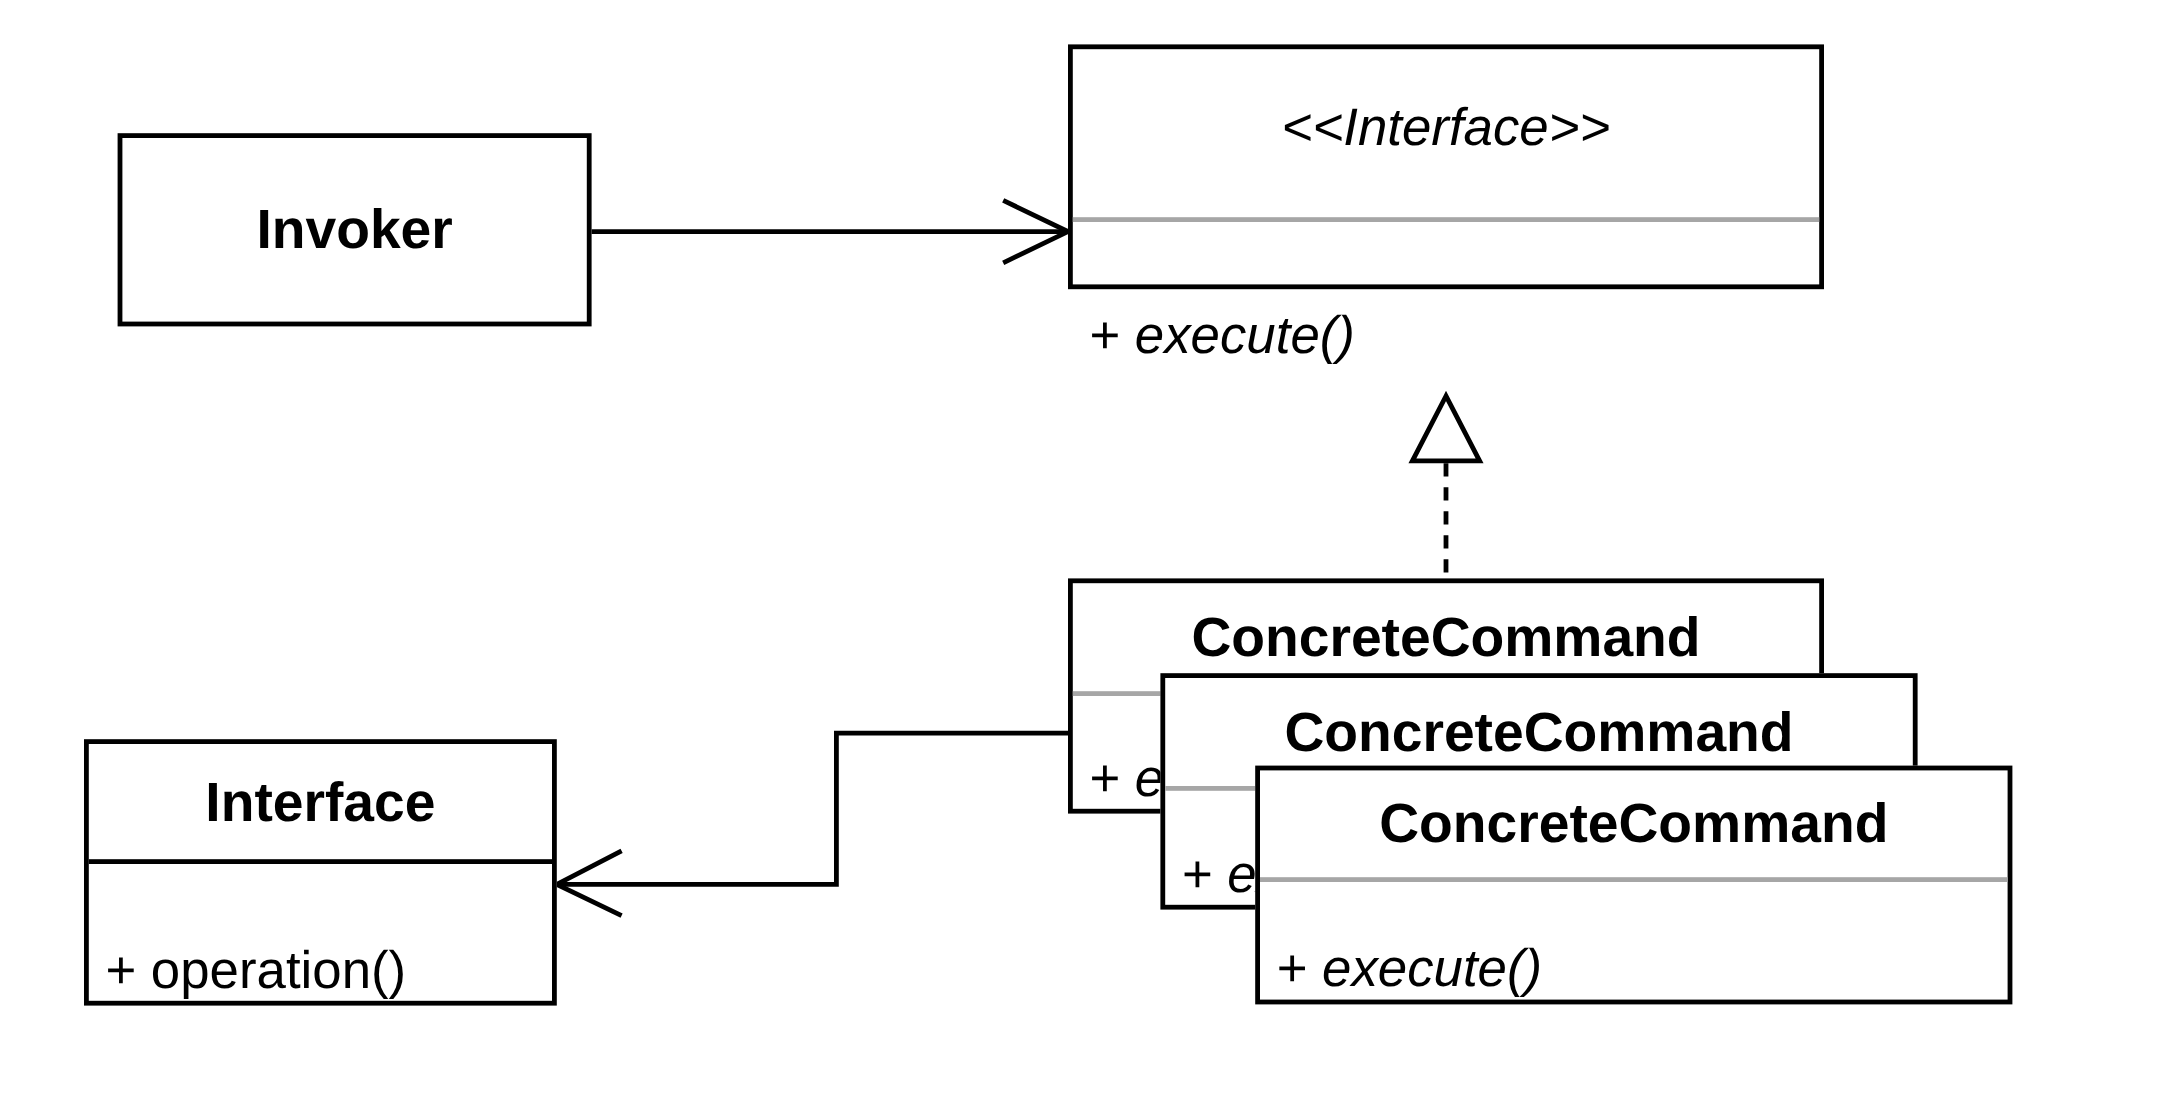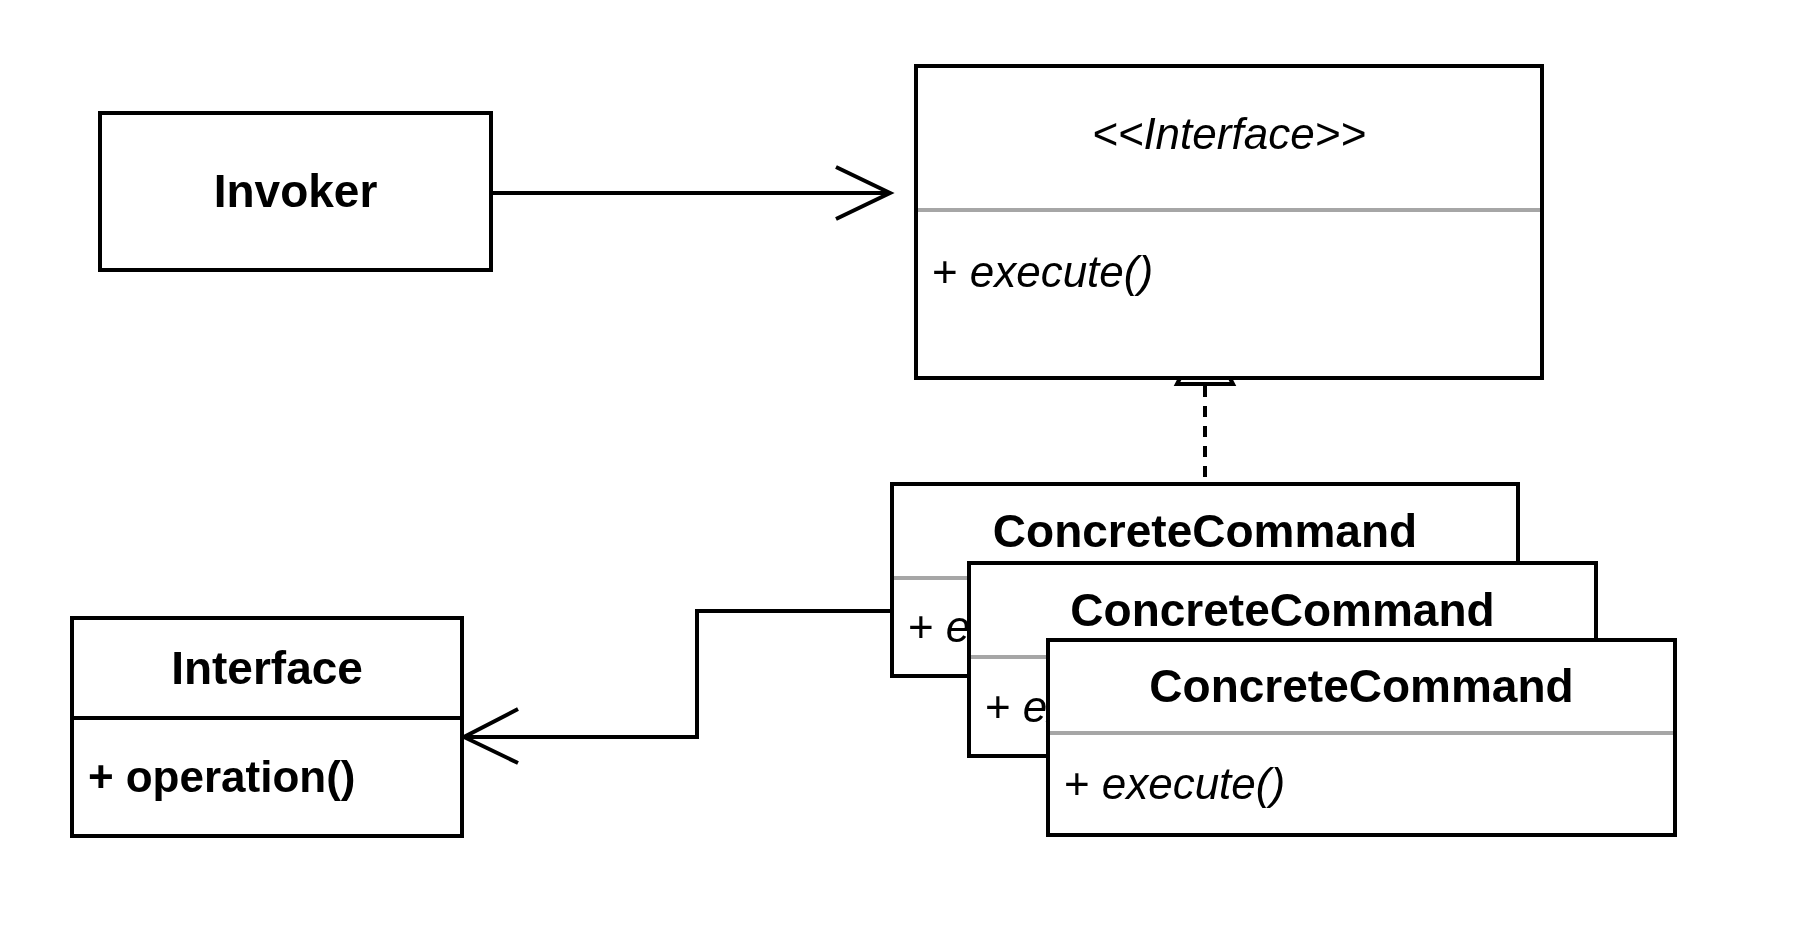--- a/index.html
+++ b/index.html
@@ -33,21 +33,21 @@
     display: flex;
     flex-direction: column;
     align-items: center;
     justify-content: center;
     box-sizing: content-box;
   }
   .sep-gray  { border-bottom: 4px solid #a6a6a6; }
   .sep-black { border-bottom: 4px solid #000000; }
   .compartment-body {
     display: flex;
-    align-items: center;
+    align-items: flex-end;
     padding-left: 14px;
     box-sizing: content-box;
   }
   .cls-name {
     font-weight: 700;
     font-size: 46px;
     line-height: 1.15;
     white-space: nowrap;
   }
   .stereotype {
@@ -59,36 +59,36 @@
   .method {
     font-size: 44px;
     white-space: nowrap;
   }
   .method .vis { margin-right: 12px; }
   .sig-abstract { font-style: italic; }
 
   
   #box-invoker  { left: 70px;  top: 111px; width: 395px; height: 161px; z-index: 1;
                   display: flex; align-items: center; justify-content: center; margin-left: 28px; }
-  #box-command  { left: 890px; top: 64px;  width: 630px; height: 316px; z-index: 1; margin-left: 24px; }
+  #box-command  { left: 890px; top: 37px;  width: 630px; height: 204px; z-index: 1; }
   #box-command .compartment-head { height: 144px; padding-bottom: 8px; box-sizing: border-box; }
   #box-command .compartment-body { height: 120px; }
 
   #box-cc1 { left: 890px;  top: 482px; width: 630px; height: 196px; z-index: 2; }
   #box-cc2 { left: 967px;  top: 561px; width: 631px; height: 197px; z-index: 3; }
   #box-cc3 { left: 1046px; top: 638px; width: 631px; height: 199px; z-index: 4; }
   .cc-head { height: 90px; }
   #box-cc3 .cc-head { height: 89px; }
   .cc-body { height: 94px; }
   #box-cc2 .cc-body { height: 95px; }
   #box-cc3 .cc-body { height: 98px; }
 
   #box-receiver { left: 70px; top: 616px; width: 394px; height: 222px; z-index: 1; }
   #box-receiver .compartment-head { height: 96px; }
-  #box-receiver .compartment-body { height: 114px; font-weight: bold; }
+  #box-receiver .compartment-body { height: 114px; }
 </style>
 </head>
 <body>
 
 <div id="canvas">
 
   <svg id="connector-layer" viewBox="0 0 1812 928" xmlns="http://www.w3.org/2000/svg">
 
     <g>
       <path d="M 463 193 H 890" stroke="#000000" stroke-width="4" fill="none"></path>

